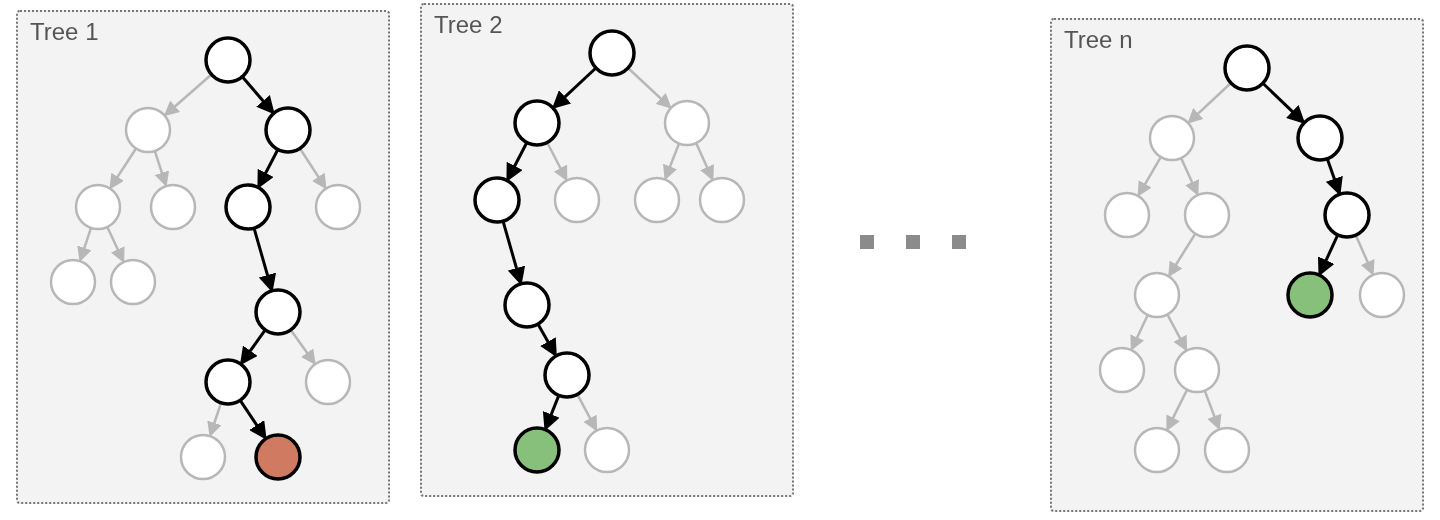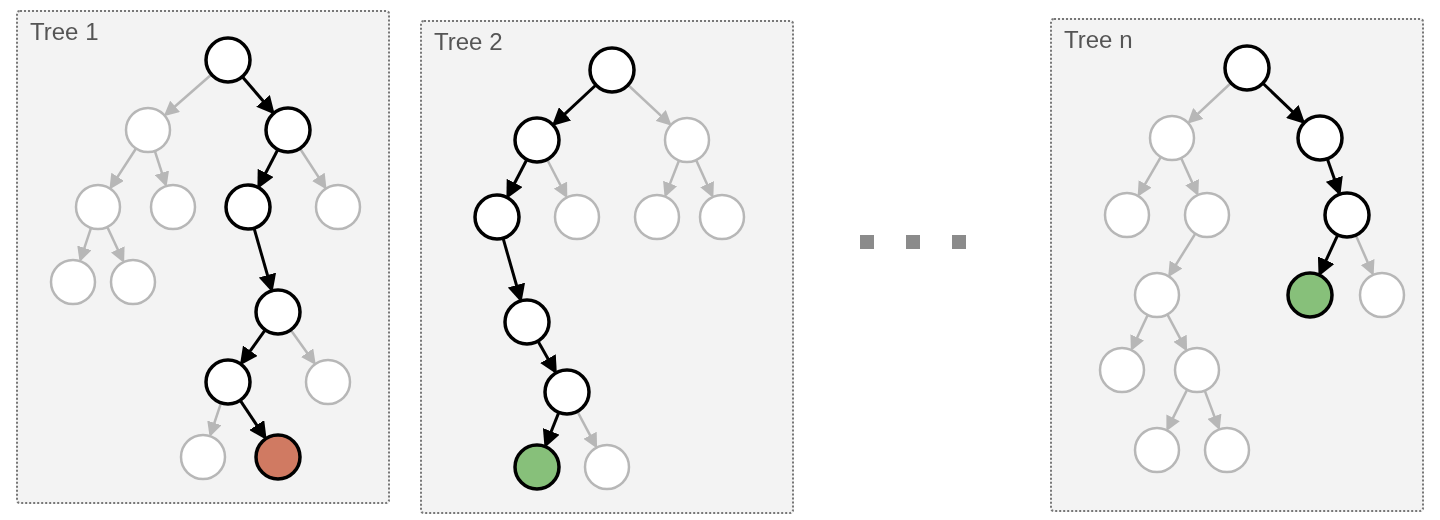--- a/index.html
+++ b/index.html
@@ -89,21 +89,21 @@
         <circle cx="55" cy="270" r="22" fill="#ffffff" stroke="#b7b7b7" stroke-width="2.5"></circle>
         <circle cx="115" cy="270" r="22" fill="#ffffff" stroke="#b7b7b7" stroke-width="2.5"></circle>
         <circle cx="260" cy="300" r="22" fill="#ffffff" stroke="#000000" stroke-width="3.5"></circle>
         <circle cx="210" cy="370" r="22" fill="#ffffff" stroke="#000000" stroke-width="3.5"></circle>
         <circle cx="310" cy="370" r="22" fill="#ffffff" stroke="#b7b7b7" stroke-width="2.5"></circle>
         <circle cx="185" cy="445" r="22" fill="#ffffff" stroke="#b7b7b7" stroke-width="2.5"></circle>
         <circle cx="260" cy="445" r="22" fill="#d07a62" stroke="#000000" stroke-width="3.5"></circle>
       </svg>
   </div>
 
-  <div class="panel" id="panel-tree2" style="left: 420px; top: 20px; width: 370px; height: 490px;">
+  <div class="panel" id="panel-tree2" style="left: 420px; top: 3px; width: 370px; height: 490px;">
     <div class="panel-title">Tree 2</div>
     <svg class="tree" id="svg-tree2">
         <defs>
           <marker id="tree2-arrow-active" viewBox="0 0 10 10" refX="8" refY="5" markerWidth="6" markerHeight="6" orient="auto-start-reverse">
             <path d="M 0 0 L 10 5 L 0 10 z" fill="#000000"></path>
           </marker>
           <marker id="tree2-arrow-inactive" viewBox="0 0 10 10" refX="8" refY="5" markerWidth="6" markerHeight="6" orient="auto-start-reverse">
             <path d="M 0 0 L 10 5 L 0 10 z" fill="#b7b7b7"></path>
           </marker>
         </defs>

